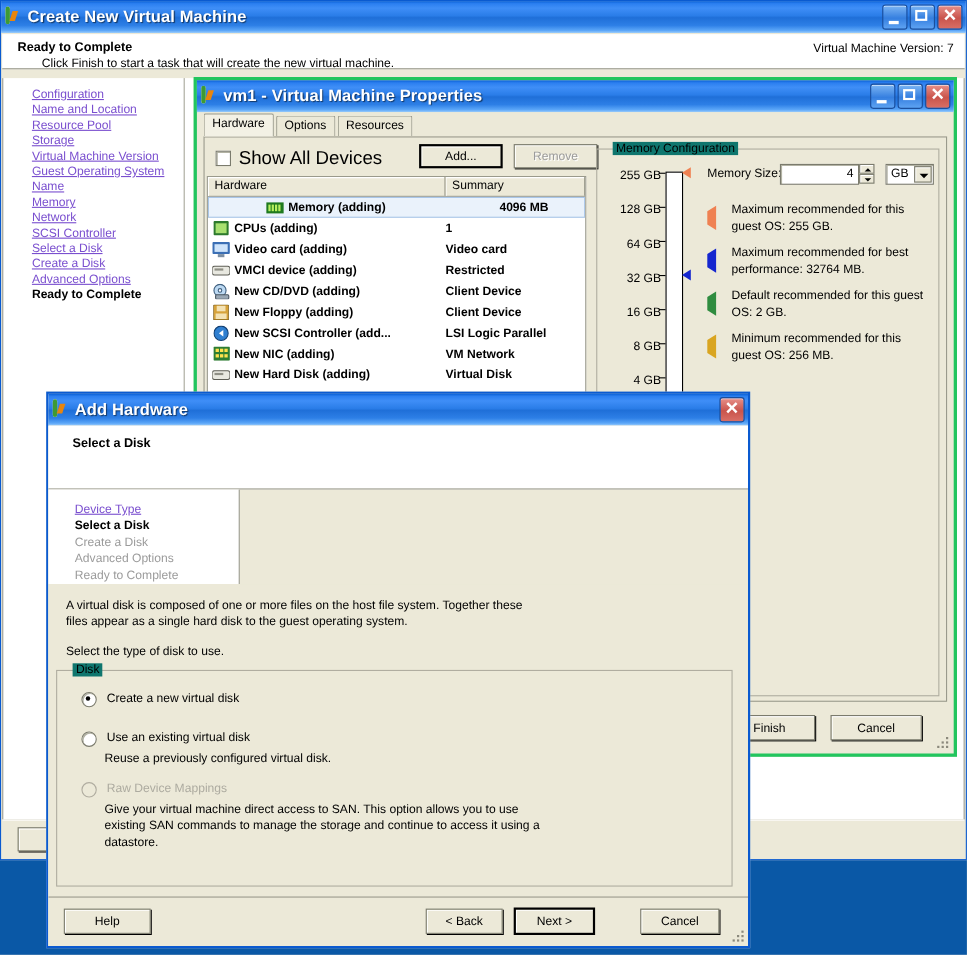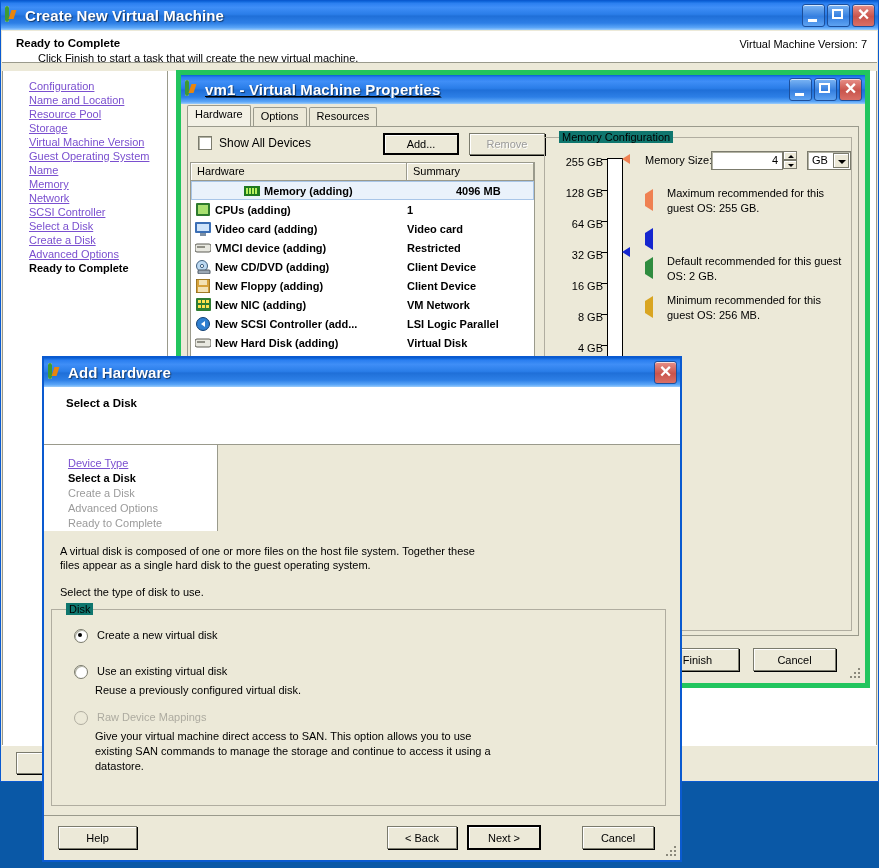--- a/index.html
+++ b/index.html
@@ -89,21 +89,21 @@
     box-shadow:inset 1px 1px 0 #fff, 1px 1px 0 #000;
     font-size:11px;color:#000;text-align:center;cursor:default;
     display:flex;align-items:center;justify-content:center;box-sizing:border-box;
     font-family:"Liberation Sans",sans-serif;
   }
   .btn.def{border:2px solid #000;box-shadow:inset 1px 1px 0 #fff;}
   .btn.dis{color:#9b9b9b;text-shadow:1px 1px 0 #fff;}
 
   
   #vmwin{left:176px;top:70px;width:694px;height:618px;
-    background:#ece9d8;border:5px solid #22c55e;text-decoration:underline;}
+    background:#ece9d8;border:3px solid #22c55e;}
   #vm-body{position:absolute;left:1px;top:29px;right:1px;bottom:1px;background:#ece9d8;}
   .tabstrip{position:absolute;left:5px;top:3px;right:5px;height:19px;display:flex;align-items:flex-end;}
   .tab{
     background:#ece9d8;border:1px solid #9a9a8c;border-bottom:0;
     padding:2px 7px 2px 7px;font-size:11px;margin-right:2px;cursor:default;
     border-radius:2px 2px 0 0;position:relative;box-sizing:border-box;height:19px;
   }
   .tab.sel{background:#f3f1e5;height:21px;font-weight:normal;z-index:2;border-color:#9a9a8c;}
   .tabpanel{
     position:absolute;left:5px;top:22px;right:5px;bottom:46px;
@@ -261,21 +261,21 @@
     <div class="tabstrip">
       <div class="tab sel">Hardware</div>
       <div class="tab">Options</div>
       <div class="tab">Resources</div>
     </div>
 
     <div class="tabpanel">
 
       <div style="position:absolute;left:10px;top:9px;display:flex;align-items:center;">
         <span class="chk"></span>
-        <span style="margin-left:7px;font-size:12px;">Show All Devices</span>
+        <span style="margin-left:7px;font-size:17px;">Show All Devices</span>
       </div>
       <div class="btn def" style="position:absolute;left:195px;top:6px;width:76px;height:22px;">Add...</div>
       <div class="btn dis" style="position:absolute;left:281px;top:6px;width:76px;height:22px;">Remove</div>
 
       <div style="position:absolute;left:2px;top:35px;width:345px;bottom:2px;">
         <div class="hwtable">
           <div class="hw-head">
             <div style="flex:0 0 216px;">Hardware</div>
             <div style="flex:1;">Summary</div>
           </div>
@@ -343,47 +343,47 @@
           <div class="hw-row">
             <span class="hw-ico">
               <svg width="14" height="14" viewBox="0 0 14 14">
                   <rect x="0" y="0" width="14" height="14" rx="1" fill="#d6a23a" stroke="#6b5010"></rect>
                   <rect x="3" y="1" width="8" height="5" fill="#f3e2b4"></rect>
                   <rect x="2" y="8" width="10" height="5" fill="#f3e2b4"></rect>
                 </svg>
             </span>
             <span class="hw-name">New Floppy (adding)</span>
             <span class="hw-sum">Client Device</span>
+          </div>
+
+          <div class="hw-row">
+            <span class="hw-ico">
+              <svg width="14" height="14" viewBox="0 0 14 14">
+                  <circle cx="7" cy="7" r="6.5" fill="#2f7fd0" stroke="#123f72"></circle>
+                  <path d="M9 4 L5 7 L9 10 Z" fill="#fff"></path>
+                </svg>
+            </span>
+            <span class="hw-name">New SCSI Controller (add...</span>
+            <span class="hw-sum">LSI Logic Parallel</span>
           </div>
 
           <div class="hw-row">
             <span class="hw-ico">
               <svg width="15" height="13" viewBox="0 0 15 13">
                   <rect x="0" y="0" width="15" height="13" rx="1" fill="#2e7d32"></rect>
                   <rect x="2" y="2" width="3" height="3" fill="#ffe14d"></rect>
                   <rect x="6" y="2" width="3" height="3" fill="#ffe14d"></rect>
                   <rect x="10" y="2" width="3" height="3" fill="#ffe14d"></rect>
                   <rect x="2" y="7" width="3" height="3" fill="#ffe14d"></rect>
                   <rect x="6" y="7" width="3" height="3" fill="#ffe14d"></rect>
                   <rect x="10" y="7" width="3" height="3" fill="#ffe14d"></rect>
                 </svg>
             </span>
             <span class="hw-name">New NIC (adding)</span>
             <span class="hw-sum">VM Network</span>
-          </div>
-
-          <div class="hw-row">
-            <span class="hw-ico">
-              <svg width="14" height="14" viewBox="0 0 14 14">
-                  <circle cx="7" cy="7" r="6.5" fill="#2f7fd0" stroke="#123f72"></circle>
-                  <path d="M9 4 L5 7 L9 10 Z" fill="#fff"></path>
-                </svg>
-            </span>
-            <span class="hw-name">New SCSI Controller (add...</span>
-            <span class="hw-sum">LSI Logic Parallel</span>
           </div>
 
           <div class="hw-row">
             <span class="hw-ico">
               <svg width="16" height="11" viewBox="0 0 16 11">
                   <rect x="0" y="2" width="16" height="8" rx="2" fill="#e8e8e0" stroke="#5d5d55"></rect>
                   <rect x="2" y="4" width="8" height="2" fill="#8f8f85"></rect>
                 </svg>
             </span>
             <span class="hw-name">New Hard Disk (adding)</span>
@@ -432,20 +432,21 @@
           <span class="arrow"></span>
         </div>
 
         <div class="reclist" style="left:100px;top:48px;right:8px;">
           <div class="recrow">
             <span class="m"><span class="recmark" style="border-right-color:#ef8152;"></span></span>
             <span style="line-height:15px;">Maximum recommended for this guest OS: 255 GB.</span>
           </div>
           <div class="recrow">
             <span class="m"><span class="recmark" style="border-right-color:#1526cf;"></span></span>
+            <span style="line-height:15px;">Maximum recommended for best performance: 32764 MB.</span>
           </div>
           <div class="recrow">
             <span class="m"><span class="recmark" style="border-right-color:#2f8c3f;"></span></span>
             <span style="line-height:15px;">Default recommended for this guest OS: 2 GB.</span>
           </div>
           <div class="recrow">
             <span class="m"><span class="recmark" style="border-right-color:#d9a521;"></span></span>
             <span style="line-height:15px;">Minimum recommended for this guest OS: 256 MB.</span>
           </div>
         </div>

